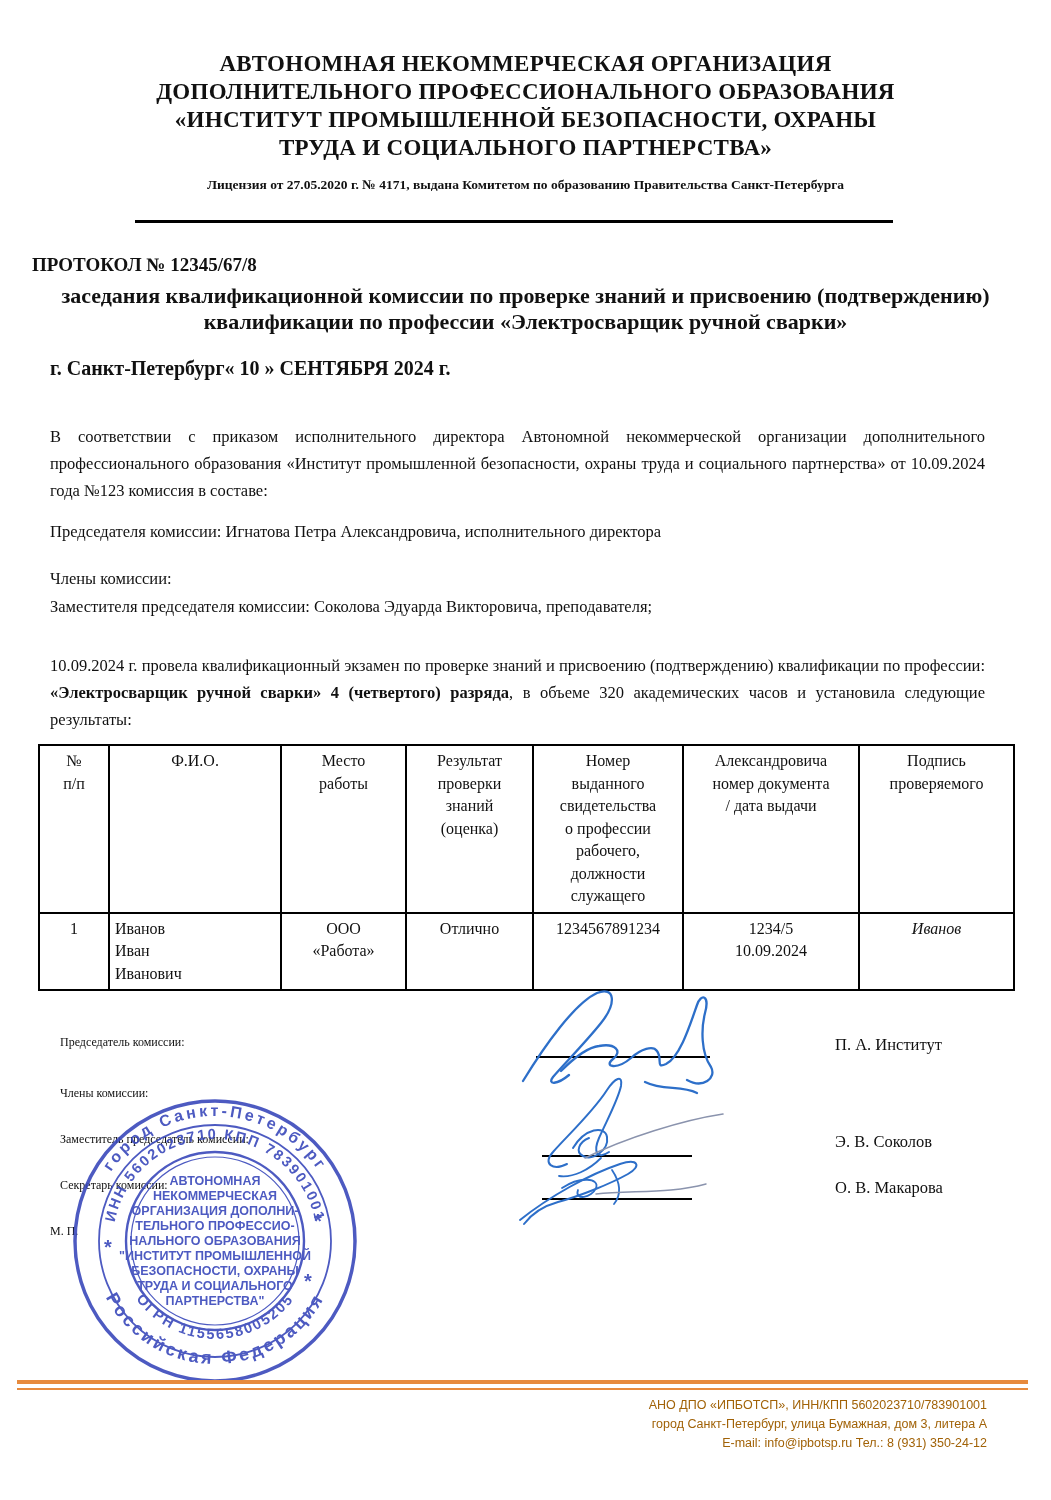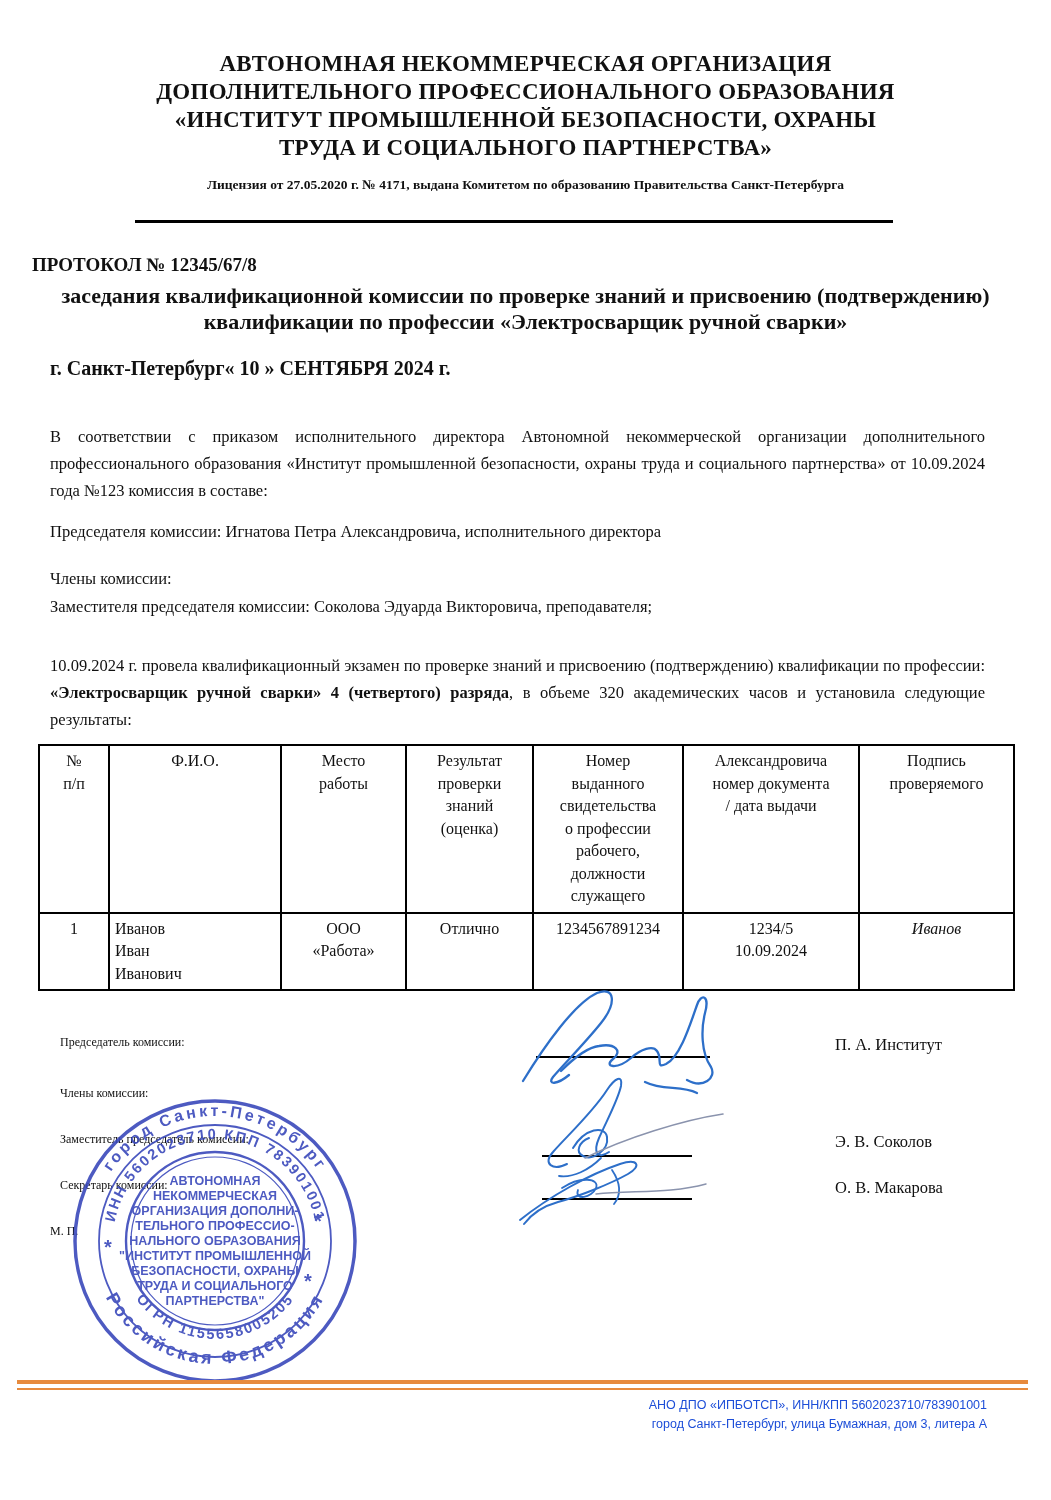--- a/index.html
+++ b/index.html
@@ -67,21 +67,21 @@
   .stamp .ring-bottom { font-size: 18px; font-weight: bold; letter-spacing: 3px; }
   .stamp .center-line { font-size: 12.5px; font-weight: bold; text-anchor: middle; }
   .stamp circle { fill: none; stroke: #3a49bb; }
   .stamp .star { font-size: 20px; font-weight: bold; }
 
   
   .footer-line1 { top: 1380px; left: 17px; width: 1011px; height: 4px; background: #e78a3d; }
   .footer-line2 { top: 1388px; left: 17px; width: 1011px; height: 2px; background: #e78a3d; }
   .footer-text { top: 1396px; left: 0; right: 64px; text-align: right;
     font-family: "Liberation Sans", "DejaVu Sans", sans-serif;
-    font-size: 12.5px; line-height: 19px; color: #1d4ed8; }
+    font-size: 12.5px; line-height: 19px; color: #a16207; }
 </style>
 </head>
 <body>
 
 <div class="page">
 
   <div class="abs org-header">
     <div>АВТОНОМНАЯ НЕКОММЕРЧЕСКАЯ ОРГАНИЗАЦИЯ</div>
     <div>ДОПОЛНИТЕЛЬНОГО ПРОФЕССИОНАЛЬНОГО ОБРАЗОВАНИЯ</div>
     <div>«ИНСТИТУТ ПРОМЫШЛЕННОЙ БЕЗОПАСНОСТИ, ОХРАНЫ</div>
@@ -241,15 +241,16 @@
       <text class="center-line" x="153" y="202">ТРУДА И СОЦИАЛЬНОГО</text>
       <text class="center-line" x="153" y="217">ПАРТНЕРСТВА"</text>
     </g>
   </svg>
 
   <div class="abs footer-line1"></div>
   <div class="abs footer-line2"></div>
   <div class="abs footer-text">
     <div>АНО ДПО «ИПБОТСП», ИНН/КПП 5602023710/783901001</div>
     <div>город Санкт-Петербург, улица Бумажная, дом 3, литера А</div>
+    <div>E-mail: info@ipbotsp.ru Тел.: 8 (931) 350-24-12</div>
   </div>
 
 </div>
 
 </body></html>

